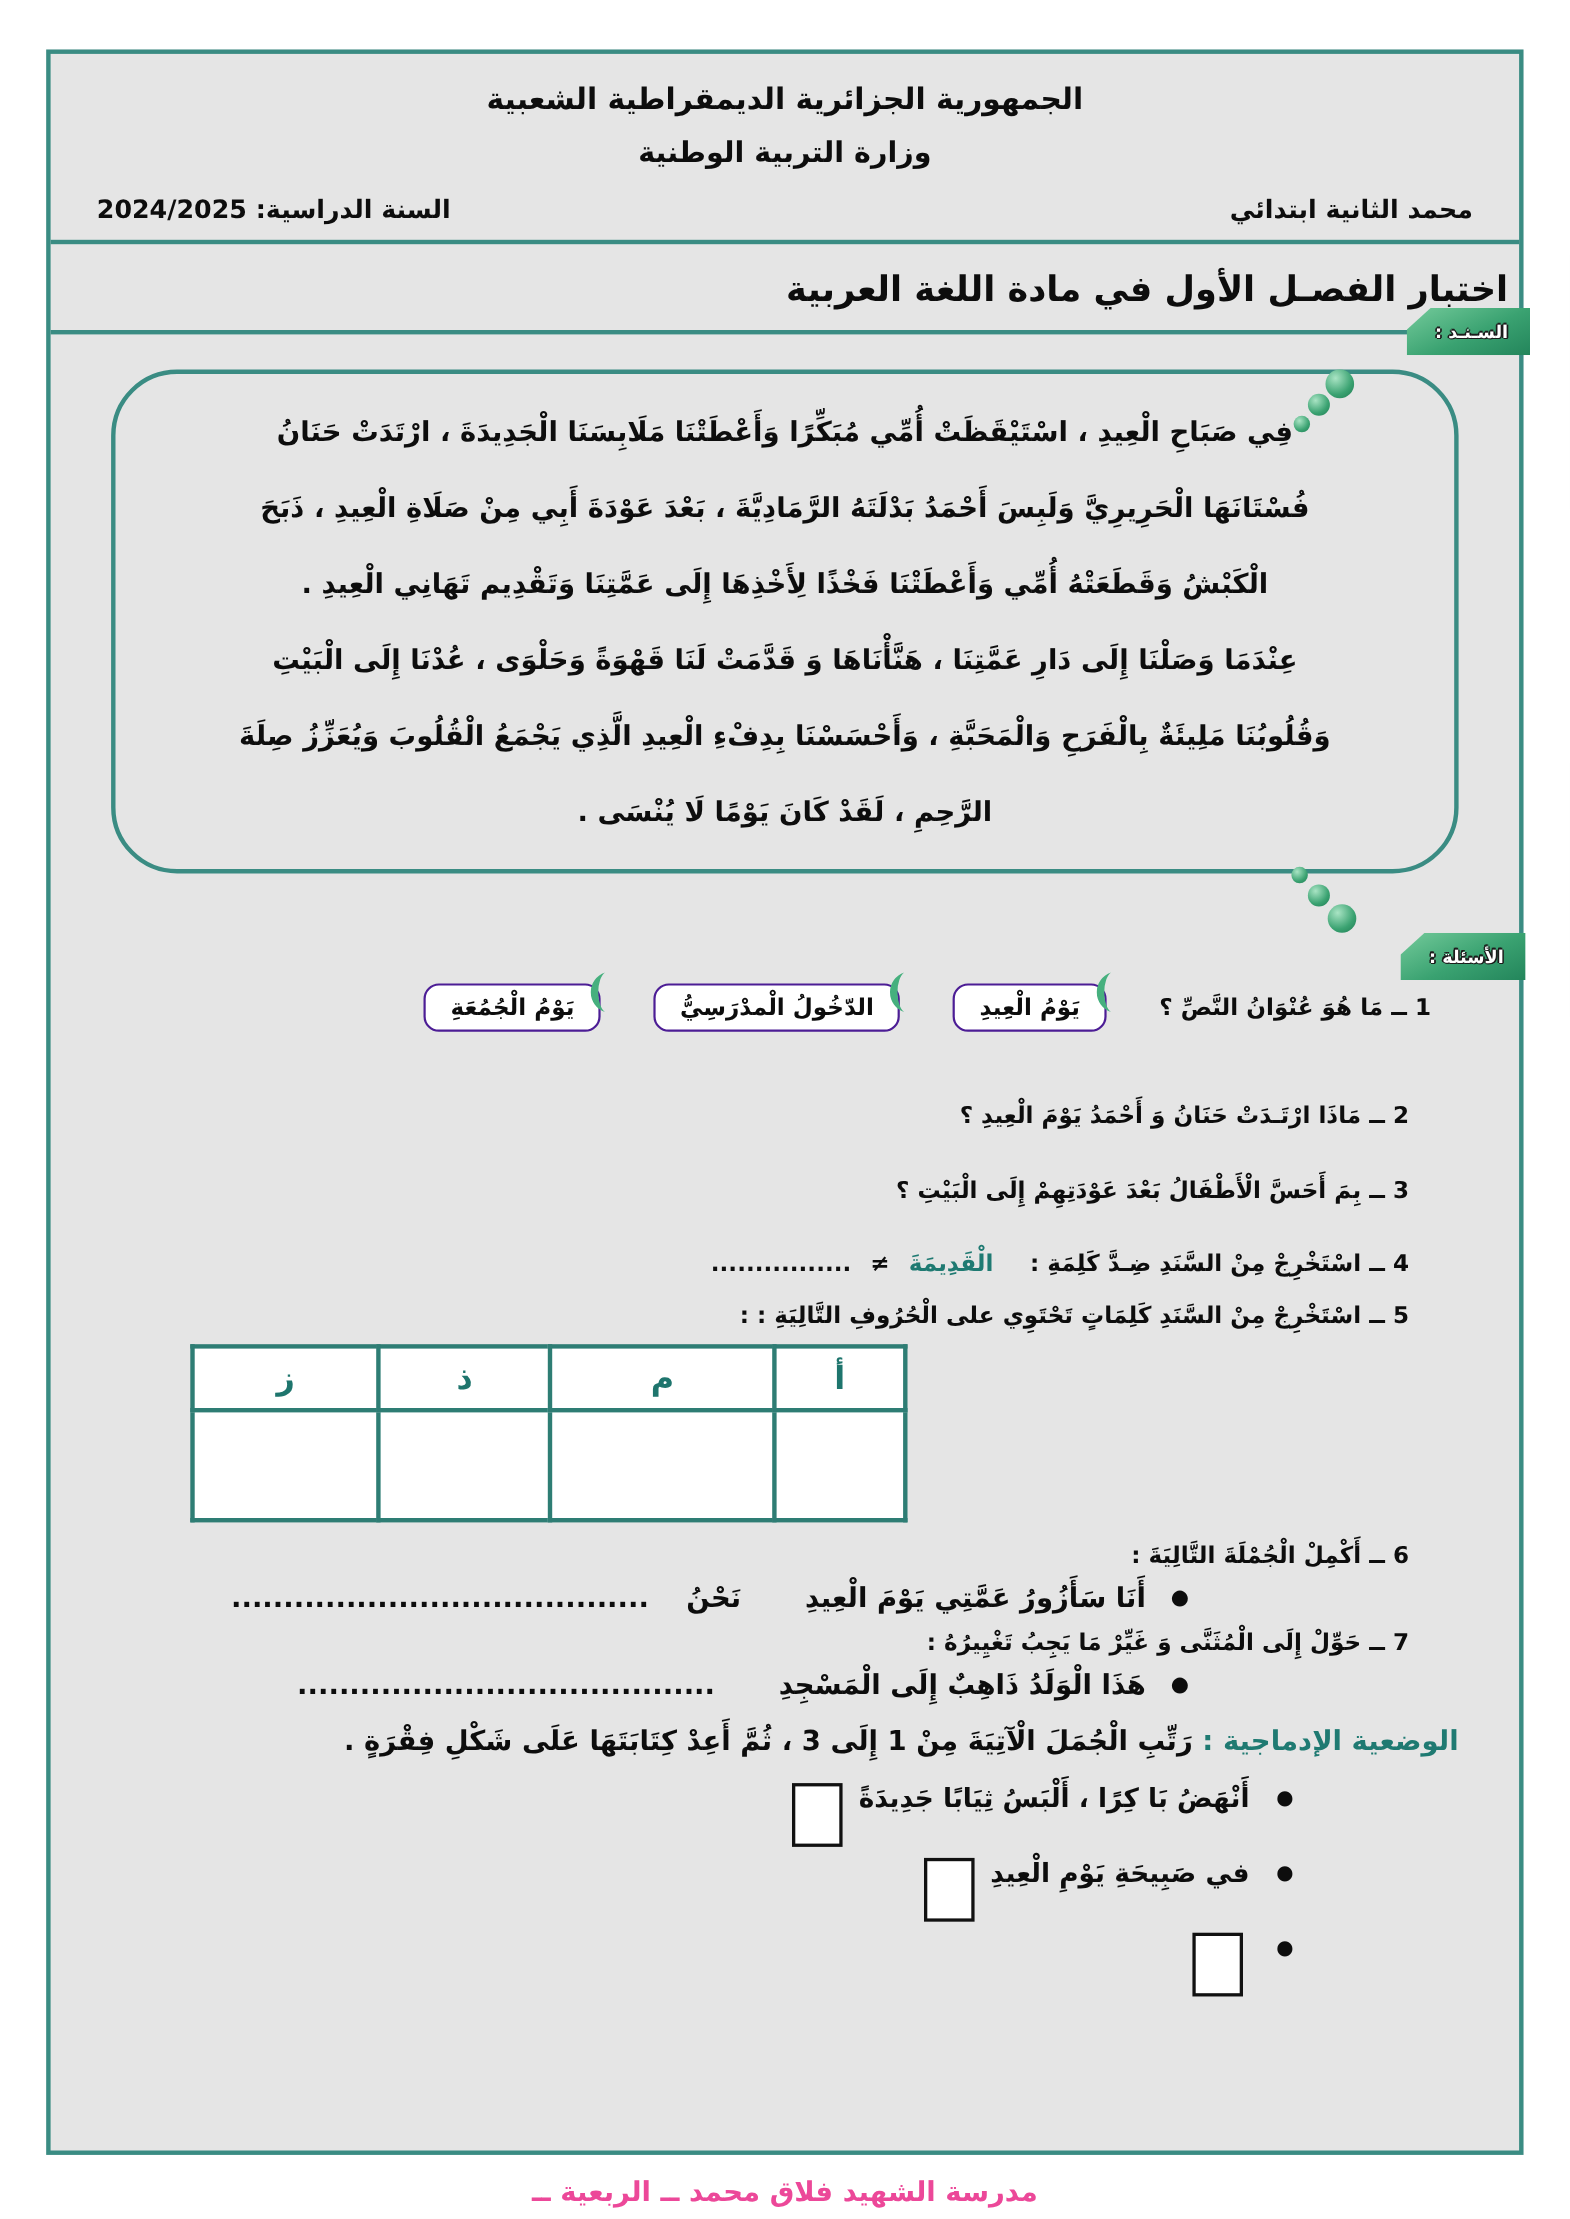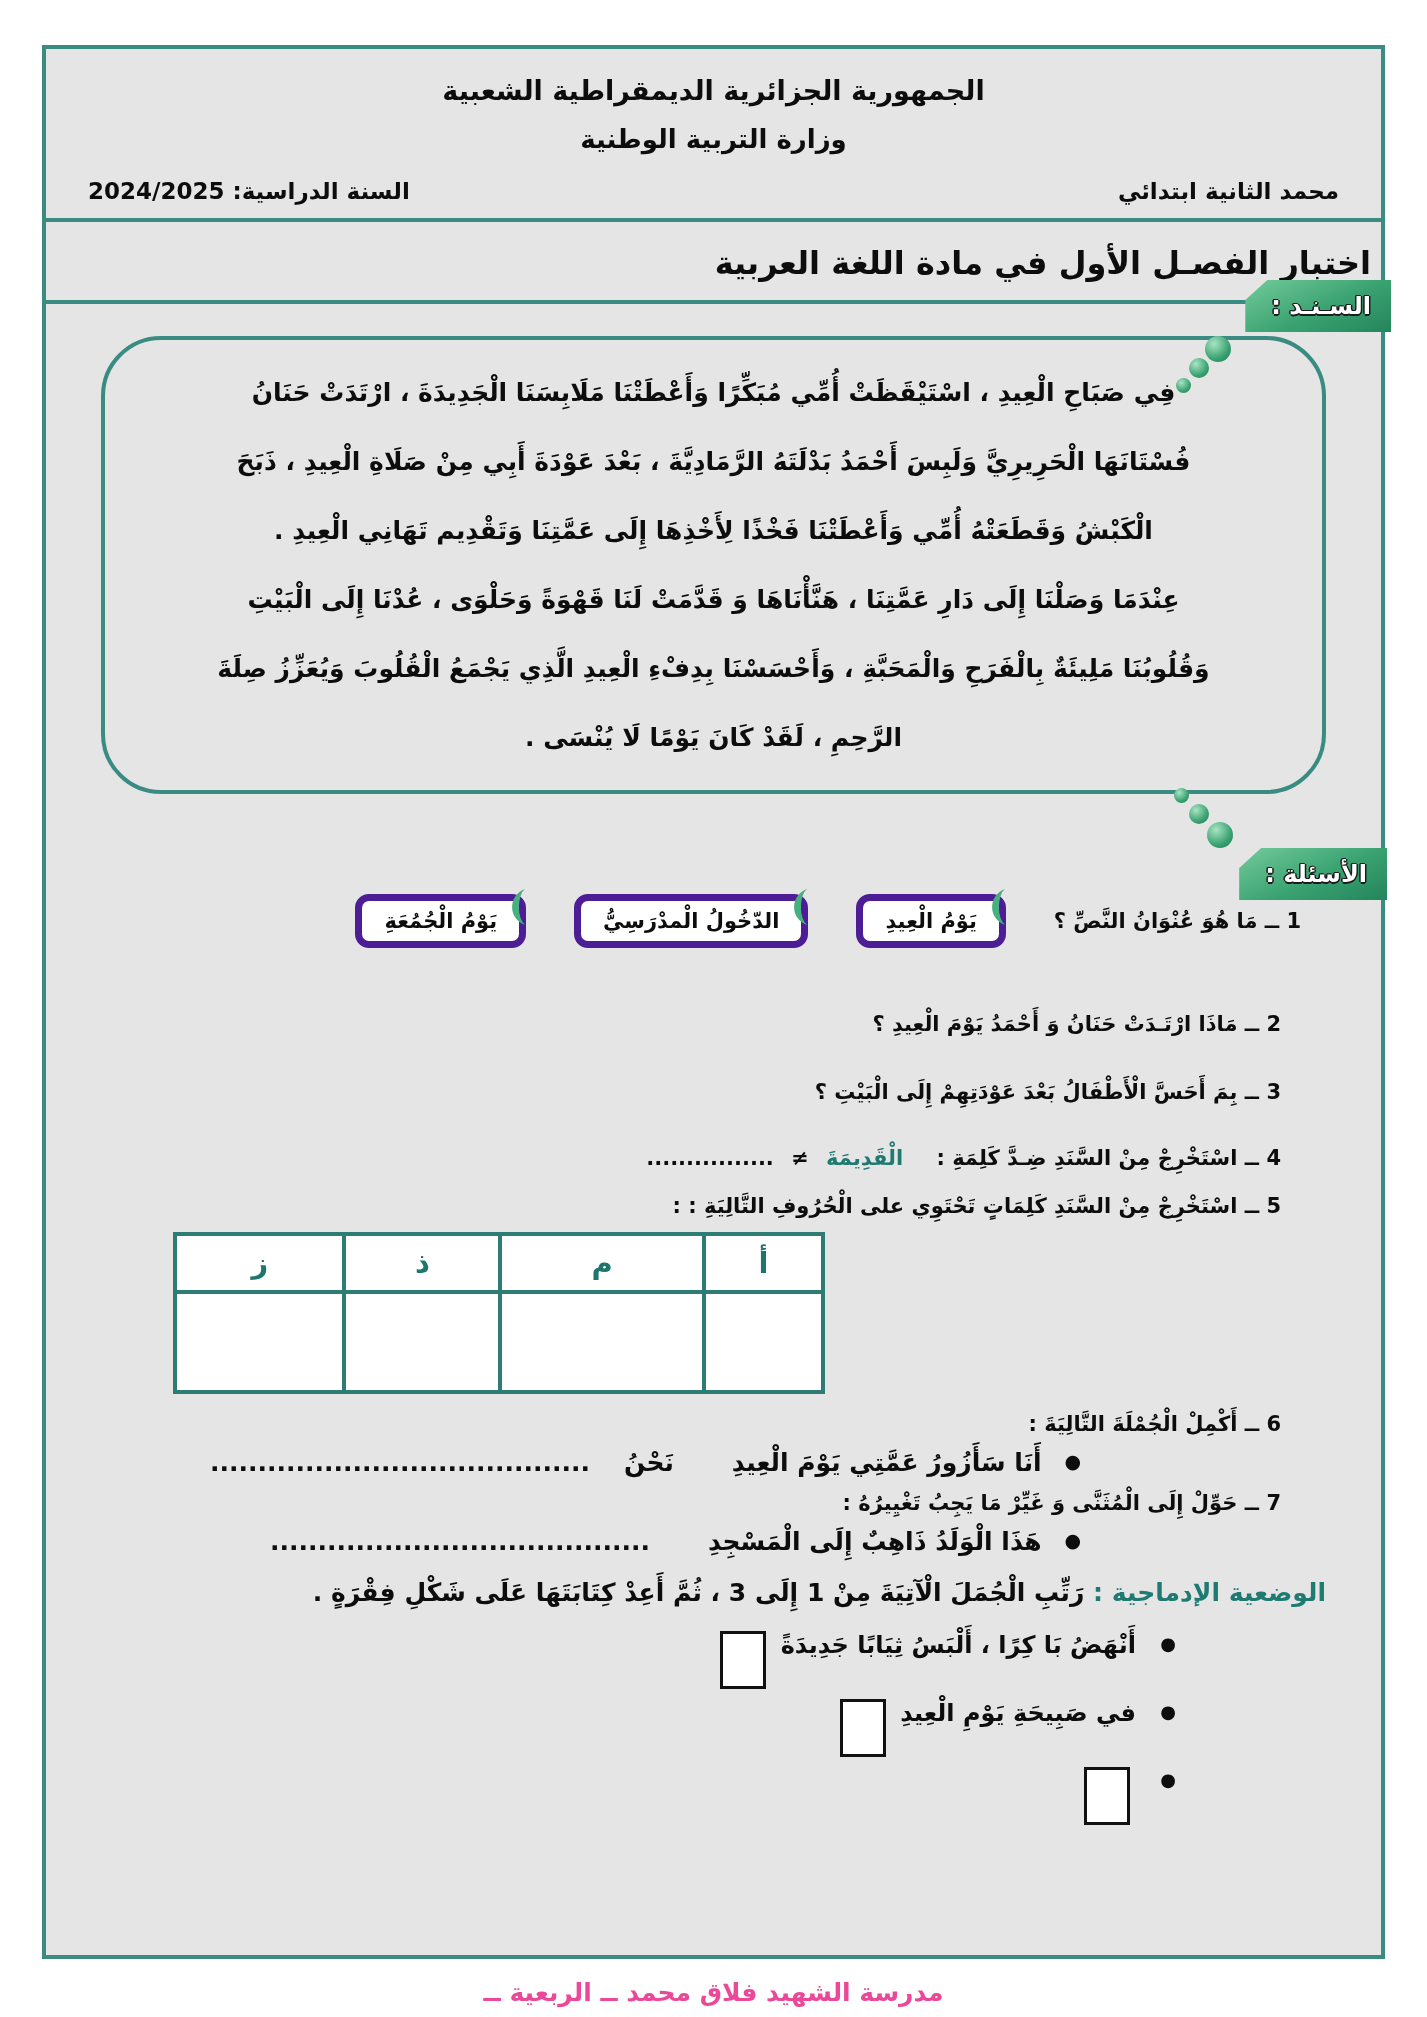--- a/index.html
+++ b/index.html
@@ -35,21 +35,21 @@
     padding:22px 10px 18px 10px;
     text-align:right;
   }
   .exam-title{font-size:32px;font-weight:bold;margin:0;}
   
   .content-sec{position:relative;padding:0 55px;}
   
   .tag{
     position:absolute;
     background:linear-gradient(155deg,#74cb9b 0%,#3aa271 55%,#23855b 100%);
-    color:#ffffff;font-weight:bold;font-size:24px;
+    color:#ffffff;font-weight:bold;font-size:16px;
     padding:12px 20px 12px 26px;
     clip-path:polygon(22px 0, 100% 0, 100% 100%, 0 100%, 0 20px);
     text-shadow:1.5px 0 #1c1c1c,-1.5px 0 #1c1c1c,0 1.5px #1c1c1c,0 -1.5px #1c1c1c,1px 1px #1c1c1c,-1px -1px #1c1c1c;
     z-index:5;white-space:nowrap;text-align:center;
   }
   .sanad-tag{top:-56px;left:auto;right:-10px;}
   .questions-tag{top:512px;right:-6px;}
   .ball{position:absolute;border-radius:50%;z-index:6;
         background:radial-gradient(circle at 35% 30%,#a9e4c4,#3aa271 60%,#1f7a52);}
   .b1{width:26px;height:26px;}
@@ -76,21 +76,21 @@
   .q1-row{margin-top:100px;display:flex;align-items:center;gap:48px;padding-right:25px;}
   .q1-row .question{padding-right:0;}
   .q2{margin-top:64px;}
   .q3{margin-top:44px;}
   .q4{margin-top:42px;}
   .q5{margin-top:24px;}
   .q6{margin-top:18px;}
   .q7{margin-top:14px;}
   .option-box{
     position:relative;
-    border:7px solid #4c1d95;border-radius:14px;
+    border:2px solid #4c1d95;border-radius:14px;
     background:#ffffff;
     padding:8px 22px;
     font-size:21px;font-weight:bold;
     white-space:nowrap;
   }
   .crescent{position:absolute;top:-14px;right:-12px;width:26px;height:40px;}
   .keyword{color:#1f7a72;margin-right:26px;}
   .neq{margin:0 10px;}
   .dots{letter-spacing:1px;font-weight:bold;}
   

